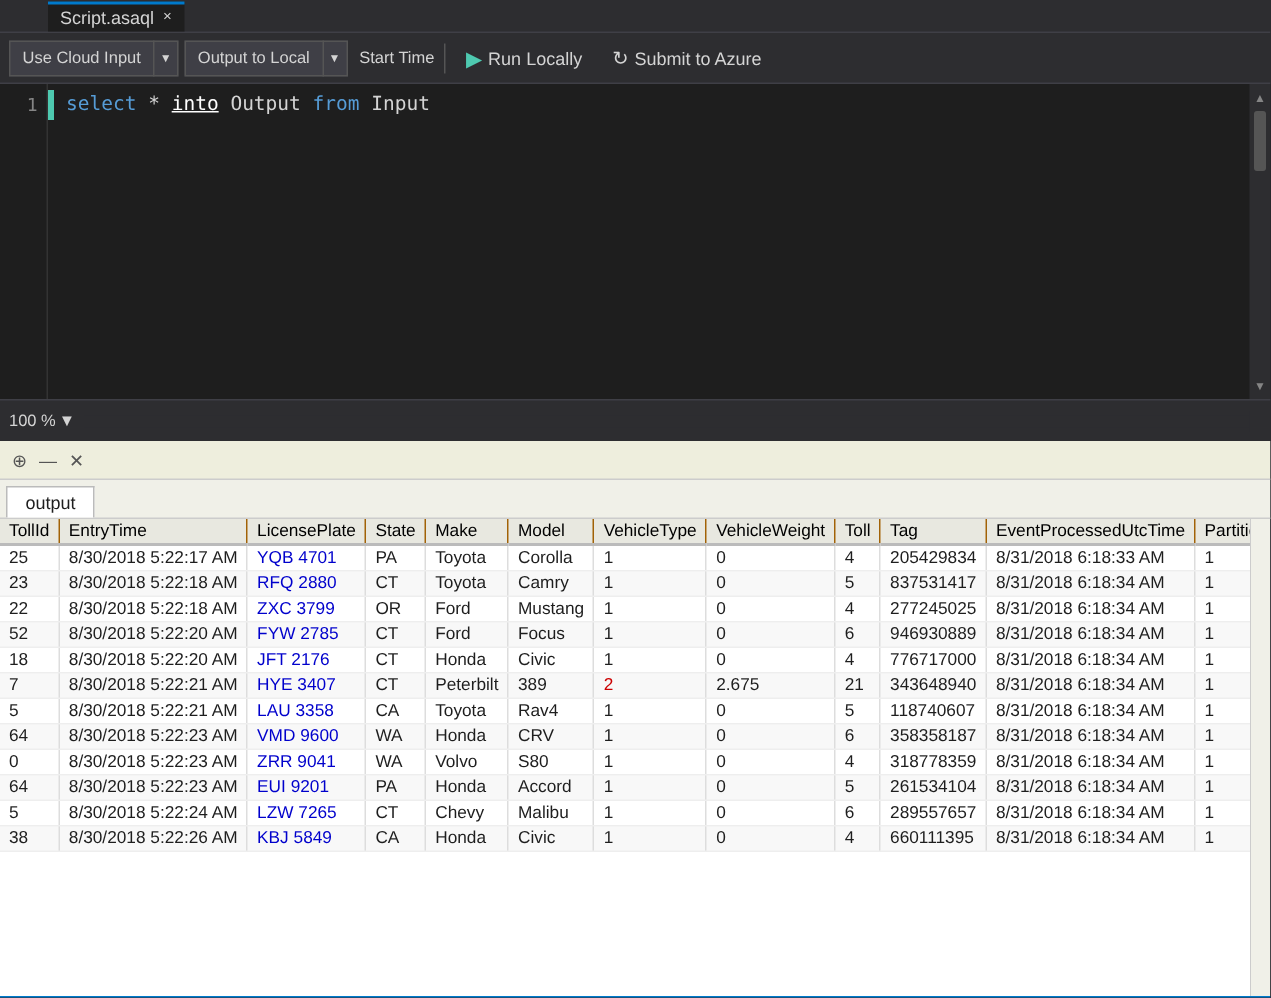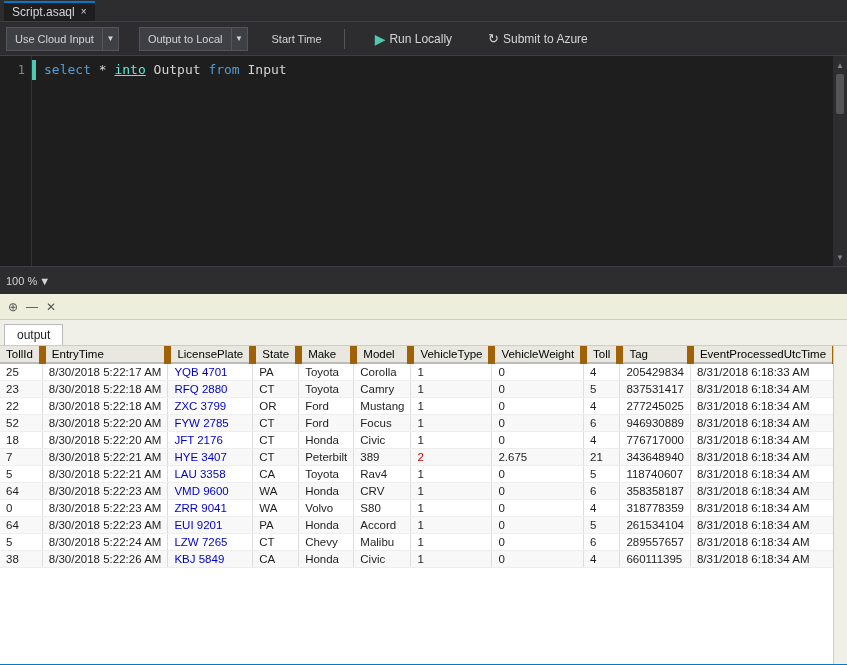--- a/index.html
+++ b/index.html
@@ -17,36 +17,37 @@
     .tab {
       display: flex;
       align-items: center;
       background: #1e1e1e;
       color: #d4d4d4;
       padding: 2px 8px;
       font-size: 12px;
       height: 20px;
       gap: 6px;
       border-top: 2px solid #007acc;
+      margin-left: 28px;
     }
     .tab-close {
       color: #d4d4d4;
       cursor: pointer;
       font-size: 10px;
       line-height: 1;
     }
 
     
     .toolbar {
       background: #2d2d30;
       display: flex;
       align-items: center;
       height: 34px;
       padding: 0 6px;
-      gap: 20px;
+      gap: 4px;
       border-bottom: 1px solid #3f3f46;
     }
     .btn-dropdown {
       display: flex;
       align-items: center;
       background: #3f3f46;
       border: 1px solid #555;
       color: #d4d4d4;
       height: 24px;
       cursor: pointer;
@@ -153,21 +154,21 @@
     }
     .code-content {
       flex: 1;
       padding: 4px 8px;
       font-family: Consolas, monospace;
       font-size: 13px;
       line-height: 20px;
       overflow: hidden;
     }
     .kw { color: #569cd6; }
-    .kw2 { color: #5eead4; text-decoration: underline; }
+    .kw2 { color: #ffffff; text-decoration: underline; }
     .plain { color: #d4d4d4; }
 
     .editor-scrollbar-v {
       width: 14px;
       background: #2d2d30;
       display: flex;
       flex-direction: column;
       align-items: center;
       padding: 2px 0;
     }
@@ -276,21 +277,21 @@
       width: 100%;
       font-size: 11.5px;
       color: #1e1e1e;
     }
     thead tr {
       background: #e8e8e0;
     }
     th {
       text-align: left;
       padding: 2px 6px;
-      border-right: 7px solid #a16207;
+      border-right: 1px solid #a16207;
       border-bottom: 2px solid #bbb;
       white-space: nowrap;
       font-weight: normal;
       color: #000;
     }
     td {
       padding: 2px 6px;
       border-right: 1px solid #ddd;
       border-bottom: 1px solid #eee;
       white-space: nowrap;

